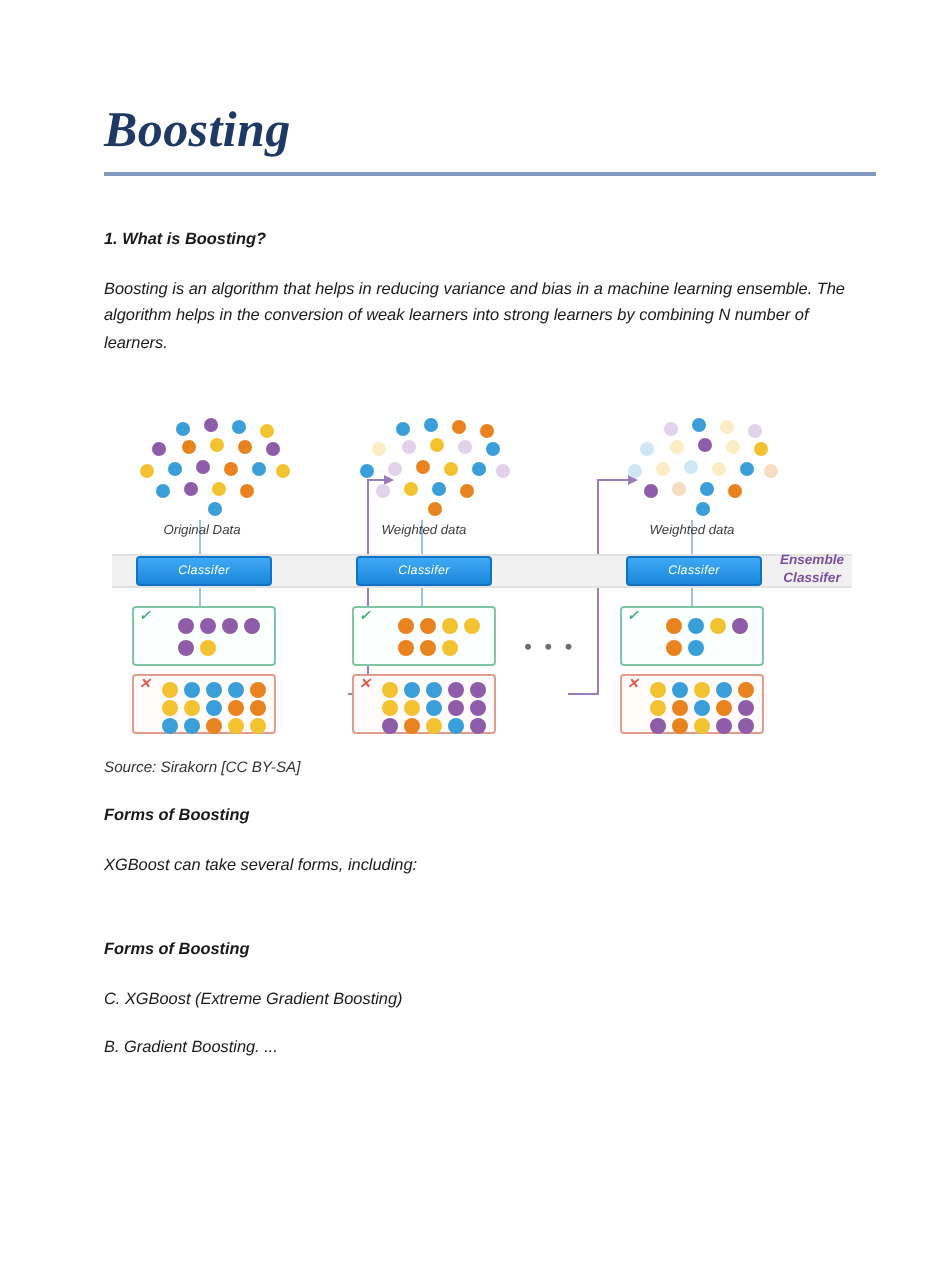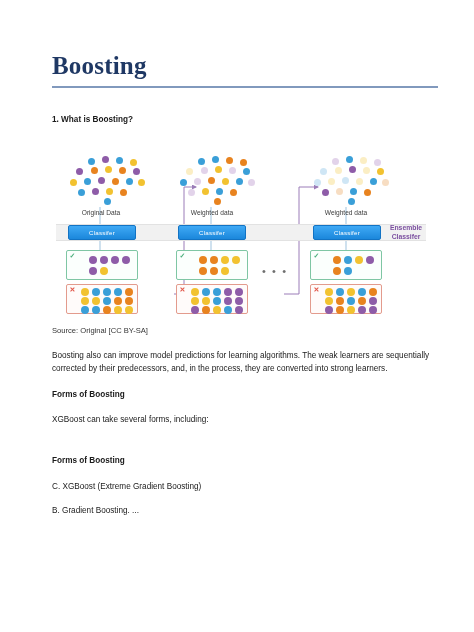--- a/index.html
+++ b/index.html
@@ -14,20 +14,21 @@
     color: #231f20;
     overflow: hidden;
   }
   .page {
     position: relative;
     width: 474px;
     height: 632px;
     background: #ffffff;
     box-sizing: border-box;
     padding: 52px 36px 0 52px;
+    font-style: italic;
   }
   .doc-title {
     font-family: "Liberation Serif", serif;
     font-size: 25px;
     font-weight: bold;
     color: #1f3864;
     letter-spacing: .2px;
     margin: 0 0 6px 0;
     line-height: 1.1;
   }
@@ -141,20 +142,21 @@
 </style>
 </head>
 <body>
 
 <div class="page">
 
   <h1 class="doc-title">Boosting</h1>
   <div class="title-rule"></div>
 
   <div class="h-sub">1. What is Boosting?</div>
+  <p class="body">Boosting is an algorithm that helps in reducing variance and bias in a machine learning ensemble. The algorithm helps in the conversion of weak learners into strong learners by combining N number of learners.</p>
 
   <div class="gap-md"></div>
 
   <div class="diagram">
 
     <svg class="diag-svg" viewBox="0 0 370 165">
       <defs>
         <marker id="arrow" markerWidth="5" markerHeight="5" refX="4" refY="2.5" orient="auto">
           <path d="M0,0 L5,2.5 L0,5 z" fill="#9b7cb8"></path>
         </marker>
@@ -335,23 +337,22 @@
         <div class="dot" style="left: 62px; top: 24px; width: 7px; height: 7px; background: rgb(58, 159, 216);"></div>
         <div class="dot" style="left: 74px; top: 25px; width: 7px; height: 7px; background: rgb(247, 221, 194);"></div>
         <div class="dot" style="left: 14px; top: 35px; width: 7px; height: 7px; background: rgb(142, 92, 168);"></div>
         <div class="dot" style="left: 28px; top: 34px; width: 7px; height: 7px; background: rgb(247, 221, 194);"></div>
         <div class="dot" style="left: 42px; top: 34px; width: 7px; height: 7px; background: rgb(58, 159, 216);"></div>
         <div class="dot" style="left: 56px; top: 35px; width: 7px; height: 7px; background: rgb(232, 131, 31);"></div>
         <div class="dot" style="left: 40px; top: 44px; width: 7px; height: 7px; background: rgb(58, 159, 216);"></div>
       </div>
   </div>
 
-  <div class="src-line">Source: Original [CC BY-SA]</div>
-
-  <p class="body">Boosting also can improve model predictions for learning algorithms. The weak learners are sequentially corrected by their predecessors, and, in the process, they are converted into strong learners.</p>
+  <div class="src-line">Source: Sirakorn [CC BY-SA]</div>
+
   <div class="h-sub">Forms of Boosting</div>
   <p class="body">XGBoost can take several forms, including:</p>
 
   <div class="gap-lg"></div>
 
   <div class="h-sub">Forms of Boosting</div>
   <p class="body tight">C. XGBoost (Extreme Gradient Boosting)</p>
   <p class="body tight" style="margin-bottom:4px;">B. Gradient Boosting. ...</p>
 
 </div>

